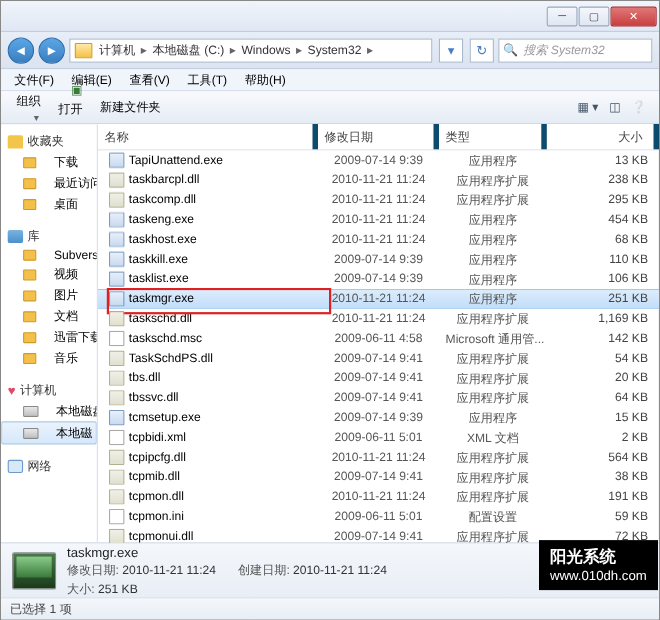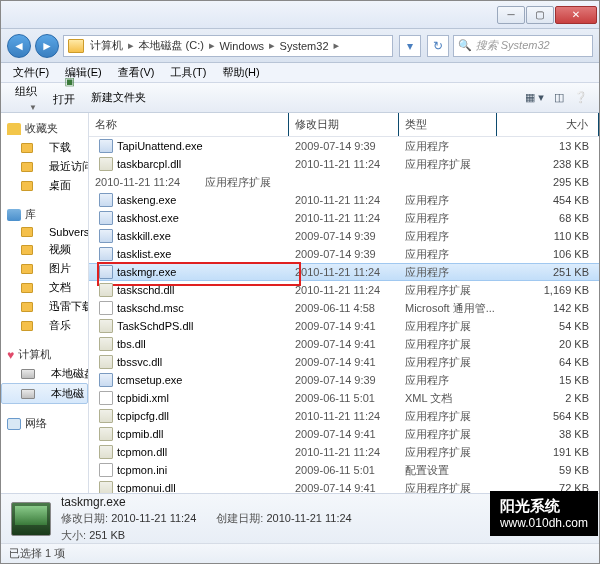--- a/index.html
+++ b/index.html
@@ -32,30 +32,30 @@
 .ico-fav { background: #f3c64a; border-radius: 2px 2px 0 0; }
 .ico-lib { background: linear-gradient(#7bb3e0, #4a8fcc); border-radius: 2px; }
 .ico-net { background: #d8e8f5; border: 1px solid #6a9acc; border-radius: 2px; }
 .ico-heart { color: #e04a6a; font-size: 12px; }
 .side-item { display: flex; align-items: center; padding: 2px 4px 2px 20px; gap: 16px; cursor: default; white-space: nowrap; overflow: hidden; }
 .side-item .mini-ico { width: 12px; height: 10px; background: #f5c04a; border: 1px solid #cc9b2a; border-radius: 1px; flex-shrink: 0; }
 .side-item.sel { background: linear-gradient(to bottom, #eaf3fc, #d6e8fb); border: 1px solid #a8c8ea; border-radius: 2px; padding-left: 19px; }
 .side-item .disk-ico { width: 14px; height: 10px; background: linear-gradient(#e8e8e8, #c0c0c0); border: 1px solid #888; border-radius: 1px; flex-shrink: 0; }
 .filelist { flex: 1; overflow-y: auto; overflow-x: hidden; }
 .col-hdr { display: flex; font-size: 11px; background: #fff; border-bottom: 1px solid #e0e4ec; position: sticky; top: 0; }
-.col-hdr > div { padding: 4px 6px; border-right: 1px solid #0c4a6e; color: #444; }
+.col-hdr > div { padding: 4px 6px; border-right: 5px solid #0c4a6e; color: #444; }
 .c-name { width: 200px; }
 .c-date { width: 110px; }
 .c-type { width: 98px; }
 .c-size { flex: 1; text-align: right; padding-right: 10px !important; }
 .row { display: flex; font-size: 11px; align-items: center; height: 18px; cursor: default; }
 .row > div { padding: 0 6px; white-space: nowrap; overflow: hidden; }
 .row .c-name { display: flex; align-items: center; gap: 4px; padding-left: 10px; }
 .row .c-size { color: #444; }
-.row .c-date, .row .c-type { color: #555; }
+.row .c-date, .row .c-type { color: #555; text-align: center; }
 .file-ico { width: 14px; height: 14px; flex-shrink: 0; border: 1px solid #aaa; background: #fff; border-radius: 1px; position: relative; }
 .file-ico.exe { background: linear-gradient(#e8f0fa, #c8daf0); border-color: #7a9ac0; }
 .file-ico.dll { background: linear-gradient(#f0f0e8, #e0e0d0); border-color: #b0b090; }
 .file-ico.doc { background: #fff; }
 .row.selected { background: linear-gradient(to bottom, #dcecfc, #c2def9); border-top: 1px solid #a0c8f0; border-bottom: 1px solid #a0c8f0; height: 18px; }
 .row.highlight { position: relative; }
 .row.highlight::after { content: ""; position: absolute; left: 8px; top: -2px; width: 200px; height: 20px; border: 2px solid #e02020; pointer-events: none; }
 .details { height: 50px; border-top: 1px solid #d0d8e6; background: linear-gradient(to bottom, #f4f7fb, #e8eef6); display: flex; align-items: center; padding: 4px 10px; font-size: 11px; gap: 10px; }
 .details .big-ico { width: 40px; height: 34px; background: linear-gradient(#4a7a4a, #1a3a1a); border: 1px solid #888; border-radius: 2px; position: relative; }
 .details .big-ico::after { content: ""; position: absolute; left: 3px; top: 3px; right: 3px; bottom: 10px; background: linear-gradient(#8aca8a, #3a7a3a); }
@@ -217,20 +217,24 @@
         <div class="row">
           <div class="c-name">
             <span class="file-ico dll"></span>
             <span>taskbarcpl.dll</span>
           </div>
           <div class="c-date">2010-11-21 11:24</div>
           <div class="c-type">应用程序扩展</div>
           <div class="c-size">238 KB</div>
         </div>
         <div class="row">
+          <div class="c-name">
+            <span class="file-ico dll"></span>
+            <span>taskcomp.dll</span>
+          </div>
           <div class="c-date">2010-11-21 11:24</div>
           <div class="c-type">应用程序扩展</div>
           <div class="c-size">295 KB</div>
         </div>
         <div class="row">
           <div class="c-name">
             <span class="file-ico exe"></span>
             <span>taskeng.exe</span>
           </div>
           <div class="c-date">2010-11-21 11:24</div>

